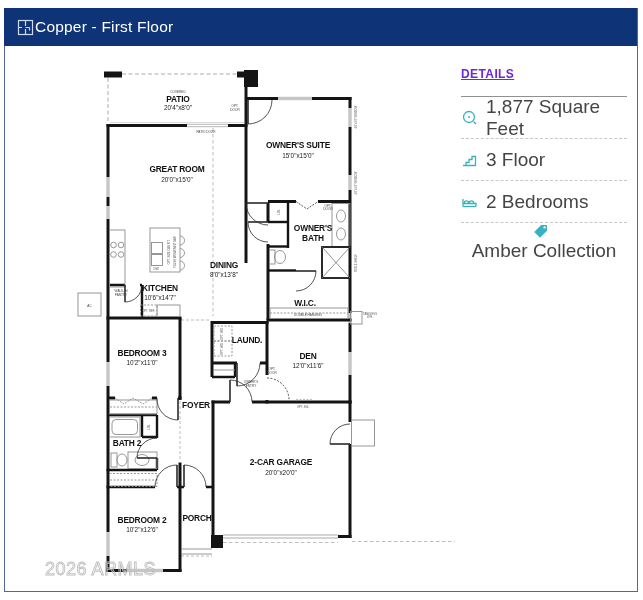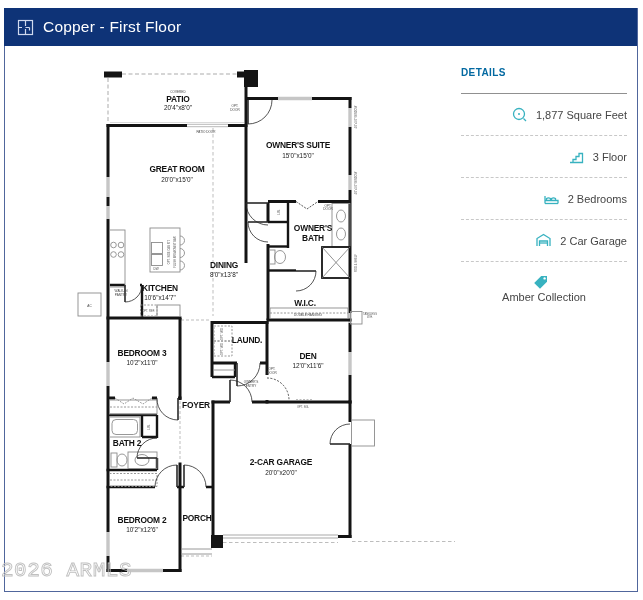--- a/index.html
+++ b/index.html
@@ -1,25 +1,25 @@
 <!DOCTYPE html>
 <html><head>
 <meta charset="utf-8">
 <style>
   html,body{margin:0;padding:0;background:#fff;width:643px;height:600px;font-family:"Liberation Sans",sans-serif;}
   .frame{position:absolute;left:4px;top:8px;width:632px;height:582px;border:1px solid #50669c;background:#fff;}
   .header{position:absolute;left:4px;top:8px;width:633px;height:38px;background:#0e3377;display:flex;align-items:center;box-sizing:border-box;padding-left:13px;}
-  .header .htitle{color:#fff;font-size:15.5px;font-weight:500;margin-left:9px;letter-spacing:.2px;}
+  .header .htitle{color:#fff;font-size:15.5px;font-weight:500;margin-left:1px;letter-spacing:.2px;}
   .details{position:absolute;left:461px;top:67px;width:166px;}
-  .dhead{font-size:10px;font-weight:bold;color:#0369a1;letter-spacing:.4px;}
+  .dhead{font-size:12px;font-weight:bold;color:#6d28d9;letter-spacing:.4px;text-decoration:underline;}
   .dsep{border-top:1px solid #909090;margin-top:15px;}
-  .drow{height:41px;display:flex;align-items:center;border-bottom:1px dashed #c8c8c8;color:#454545;font-size:11px;justify-content:flex-end;}
+  .drow{height:41px;display:flex;align-items:center;border-bottom:1px dashed #c8c8c8;color:#454545;font-size:19px;}
   .drow:last-child{border-bottom:none;flex-direction:column;}
   .drow svg{margin-right:8px;flex:0 0 auto;}
-  .watermark{position:absolute;left:1px;top:559px;font-size:21px;font-family:Liberation Mono, monospace;color:transparent;-webkit-text-stroke:0.9px #c0c0c0;letter-spacing:.5px;}
+  .watermark{position:absolute;left:1px;top:559px;font-size:18px;font-family:Liberation Sans, sans-serif;color:transparent;-webkit-text-stroke:0.9px #c0c0c0;letter-spacing:.5px;padding-left:44px;}
   svg.plan{position:absolute;left:0;top:0;}
   svg.plan text{font-family:"Liberation Sans",sans-serif;}
   .rn{font-weight:bold;font-size:8.4px;fill:#111;letter-spacing:-0.2px;}
   .rd{font-size:6.4px;fill:#222;}
   .an{font-size:3.1px;fill:#444;}
   .an2{font-size:2.7px;fill:#555;}
 </style>
 </head>
 <body>
 
@@ -298,30 +298,20 @@
         <path d="M2 13.5 V6"></path>
         <path d="M2 10.5 H15 V13.5"></path>
         <path d="M2 13.5 H15"></path>
         <path d="M3.5 10.5 V8.5 Q5.5 7.2 7.5 8.5 V10.5 M8.5 10.5 V8.5 Q10.5 7.2 12.5 8.5 V10.5"></path>
       </g>
     </svg>
     <span>2 Bedrooms</span>
   </div>
 
 
-  <div class="drow">
-    <svg width="17" height="17" viewBox="0 0 17 17">
-      <g fill="none" stroke="#38b2c0" stroke-width="1.3">
-        <path d="M2 14 V6.5 L8.5 2.5 L15 6.5 V14"></path>
-        <path d="M4.5 14 V9 H12.5 V14"></path>
-        <path d="M4.5 11 H12.5"></path>
-      </g>
-    </svg>
-    <span>2 Car Garage</span>
-  </div>
 
   <div class="drow">
     <svg width="17" height="17" viewBox="0 0 17 17">
       <path d="M9.2 2 L15 2 L15 7.8 L8 14.8 L2.2 9 Z" fill="#38b2c0" stroke="none"></path>
       <circle cx="12.6" cy="4.4" r="1.2" fill="#fff"></circle>
     </svg>
     <span>Amber Collection</span>
   </div>
 </div>
 

